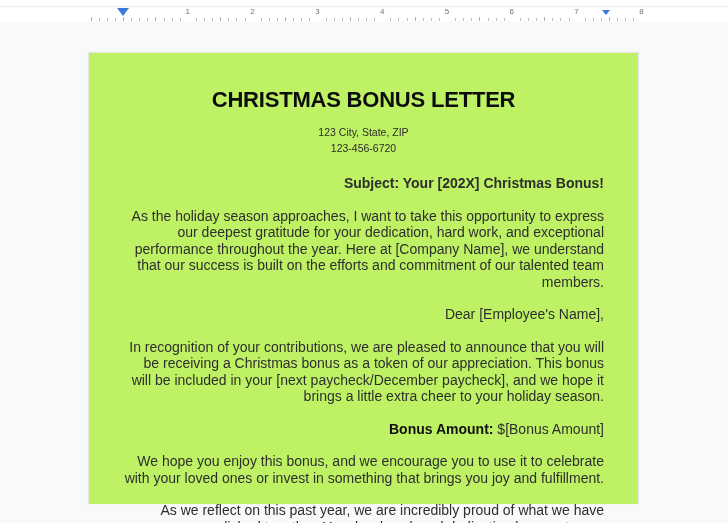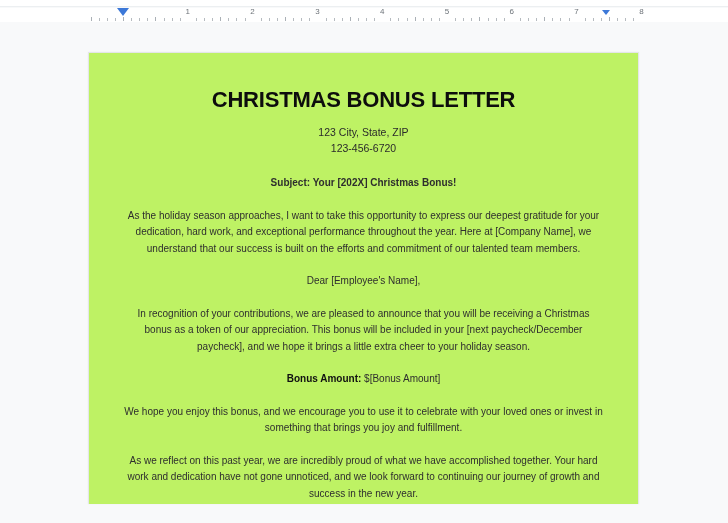--- a/index.html
+++ b/index.html
@@ -120,26 +120,26 @@
   }
   .contact-line {
     text-align: center;
     font-size: 10.5px;
     color: #2b2b2b;
     line-height: 15.5px;
     font-family: "Liberation Sans", sans-serif;
   }
   .body-block { margin-top: 19px; }
   p.para {
-    font-size: 10px;
+    font-size: 14px;
     line-height: 16.5px;
     color: #2e2e2e;
     font-family: "Liberation Sans", sans-serif;
     margin-bottom: 16px;
-    text-align: center;
+    text-align: right;
   }
   p.para:last-child { margin-bottom: 0; }
   .b { font-weight: 700; color: #111; }
   .subject { font-weight: 700; color: #111; }
 </style>
 </head>
 <body>
 
 <div class="top-strip"></div>
 

